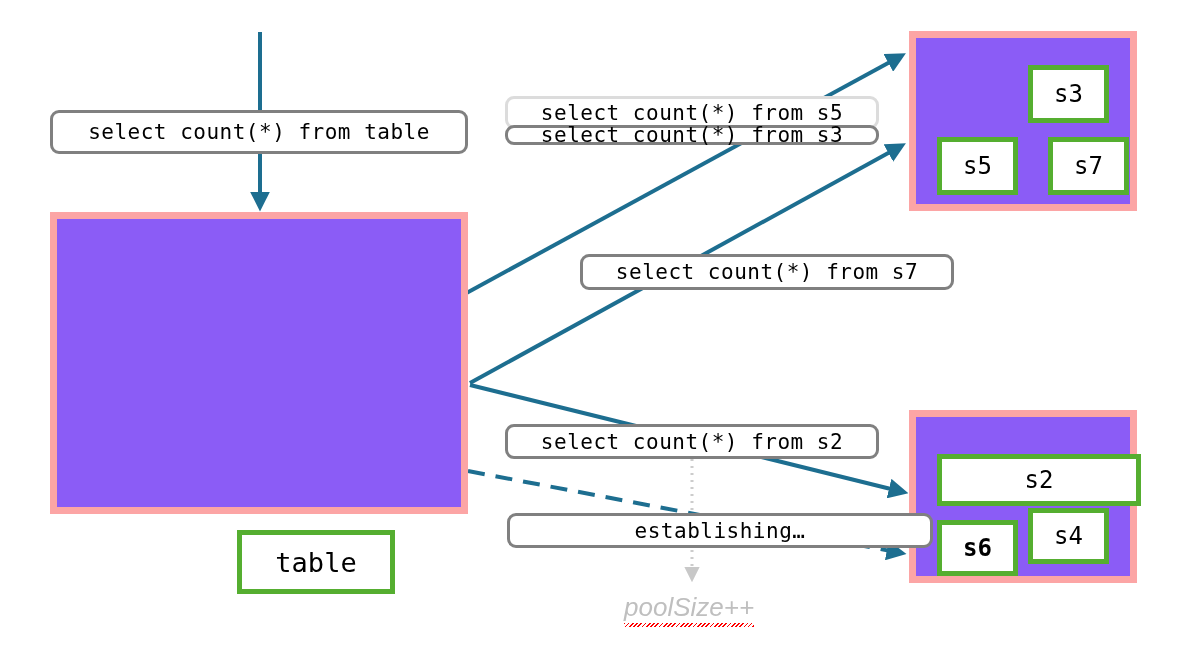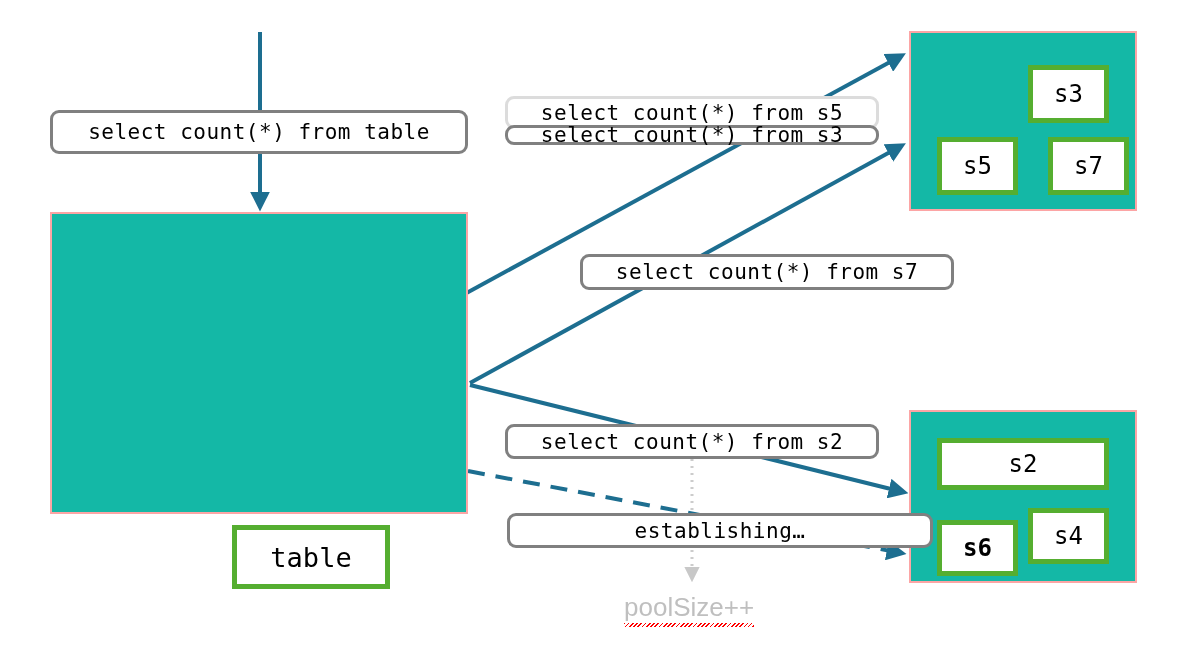--- a/index.html
+++ b/index.html
@@ -20,22 +20,22 @@
     left: 0;
     top: 0;
     width: 1184px;
     height: 660px;
     pointer-events: none;
   }
 
   
   .container-box {
     position: absolute;
-    background: #14b8a6;
-    border: 2px solid #fca5a5;
+    background: #8b5cf6;
+    border: 7px solid #fca5a5;
     box-sizing: border-box;
   }
   #table-container {
     left: 50px; top: 212px;
     width: 418px; height: 302px;
   }
   #shard-group-top {
     left: 909px; top: 31px;
     width: 228px; height: 180px;
   }
@@ -61,21 +61,21 @@
     width: 158px; height: 64px;
     font-size: 27px;
   }
   .shard {
     font-size: 24px;
   }
   #node-s1 { left: 937px; top: 65px;  width: 81px; height: 58px; }
   #node-s3 { left: 1028px; top: 65px; width: 81px; height: 58px; }
   #node-s5 { left: 937px; top: 137px; width: 81px; height: 58px; }
   #node-s7 { left: 1048px; top: 137px; width: 81px; height: 58px; }
-  #node-s2 { left: 937px; top: 438px; width: 172px; height: 52px; }
+  #node-s2 { left: 937px; top: 454px; width: 204px; height: 52px; }
   #node-s6 { left: 937px; top: 520px; width: 81px; height: 56px; font-weight: bold; }
   #node-s4 { left: 1028px; top: 508px; width: 81px; height: 56px; }
 
   
   .label-pill {
     position: absolute;
     background: #ffffff;
     border: 3px solid #808080;
     border-radius: 9px;
     box-sizing: border-box;
@@ -104,20 +104,21 @@
     left: 624px;
     top: 592px;
     font-family: "Liberation Sans", sans-serif;
     font-size: 26px;
     color: #BFBFBF;
     white-space: nowrap;
   }
   #poolsize-text .squiggle {
     position: relative;
     display: inline-block;
+    font-style: italic;
   }
   #poolsize-text .squiggle::after {
     content: "";
     position: absolute;
     left: 0;
     right: 0;
     bottom: -4px;
     height: 4px;
     background-image:
       repeating-linear-gradient(135deg,

